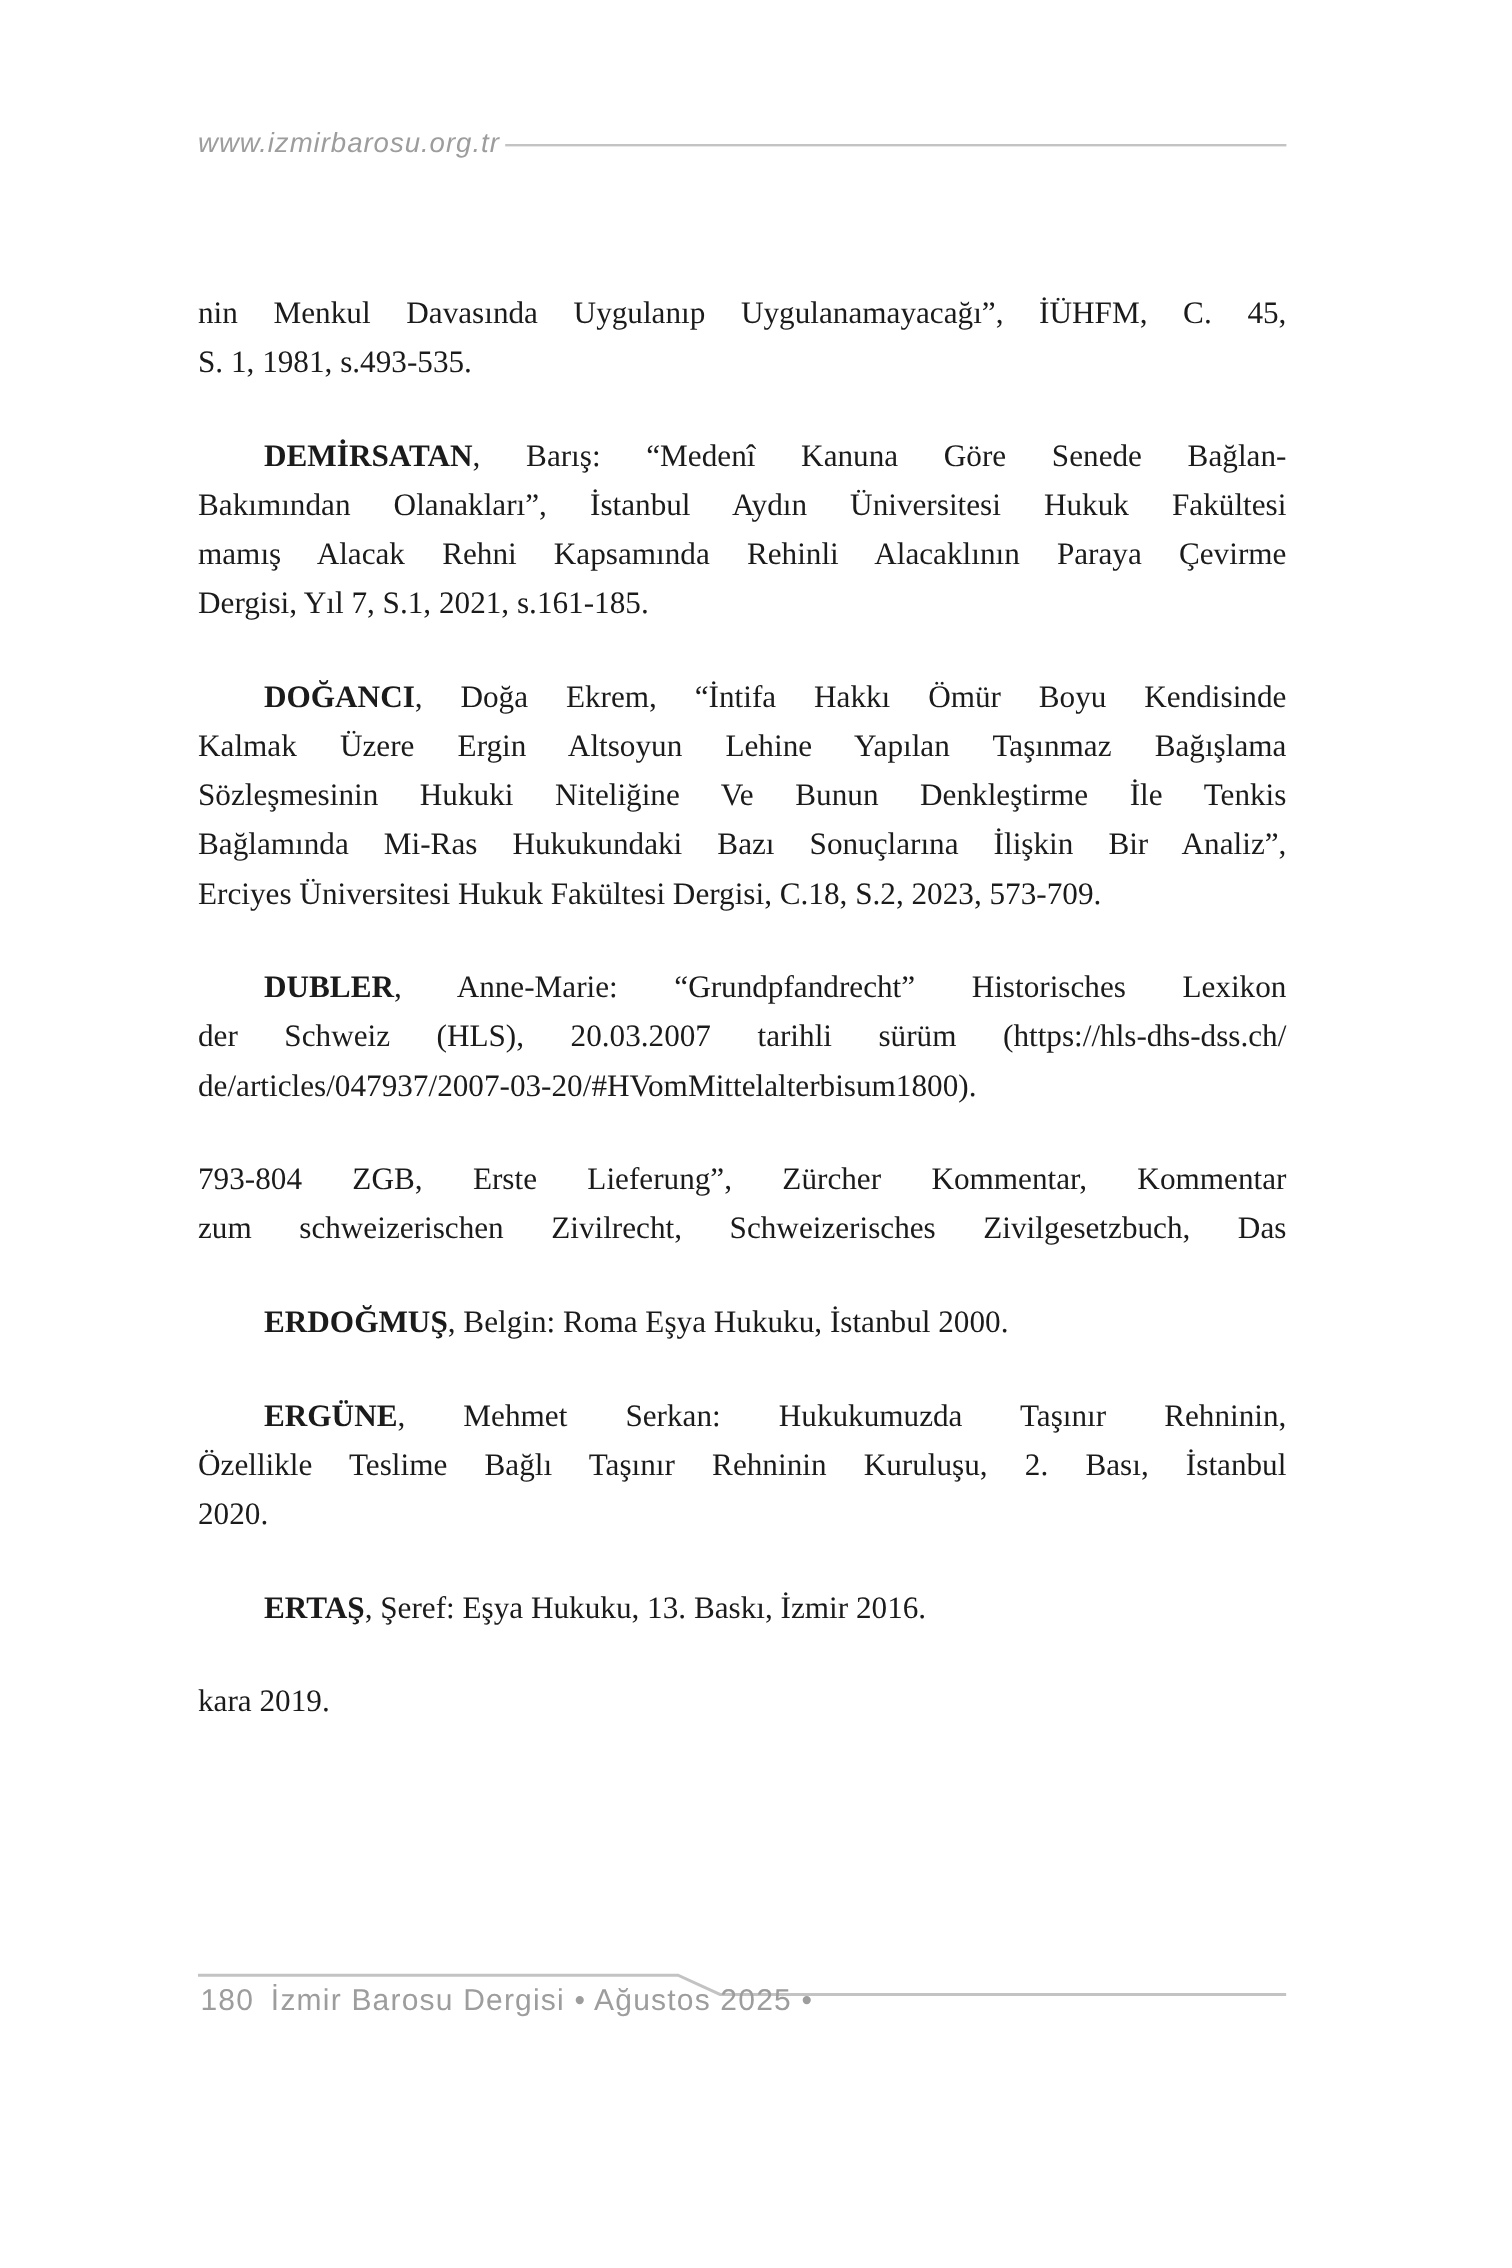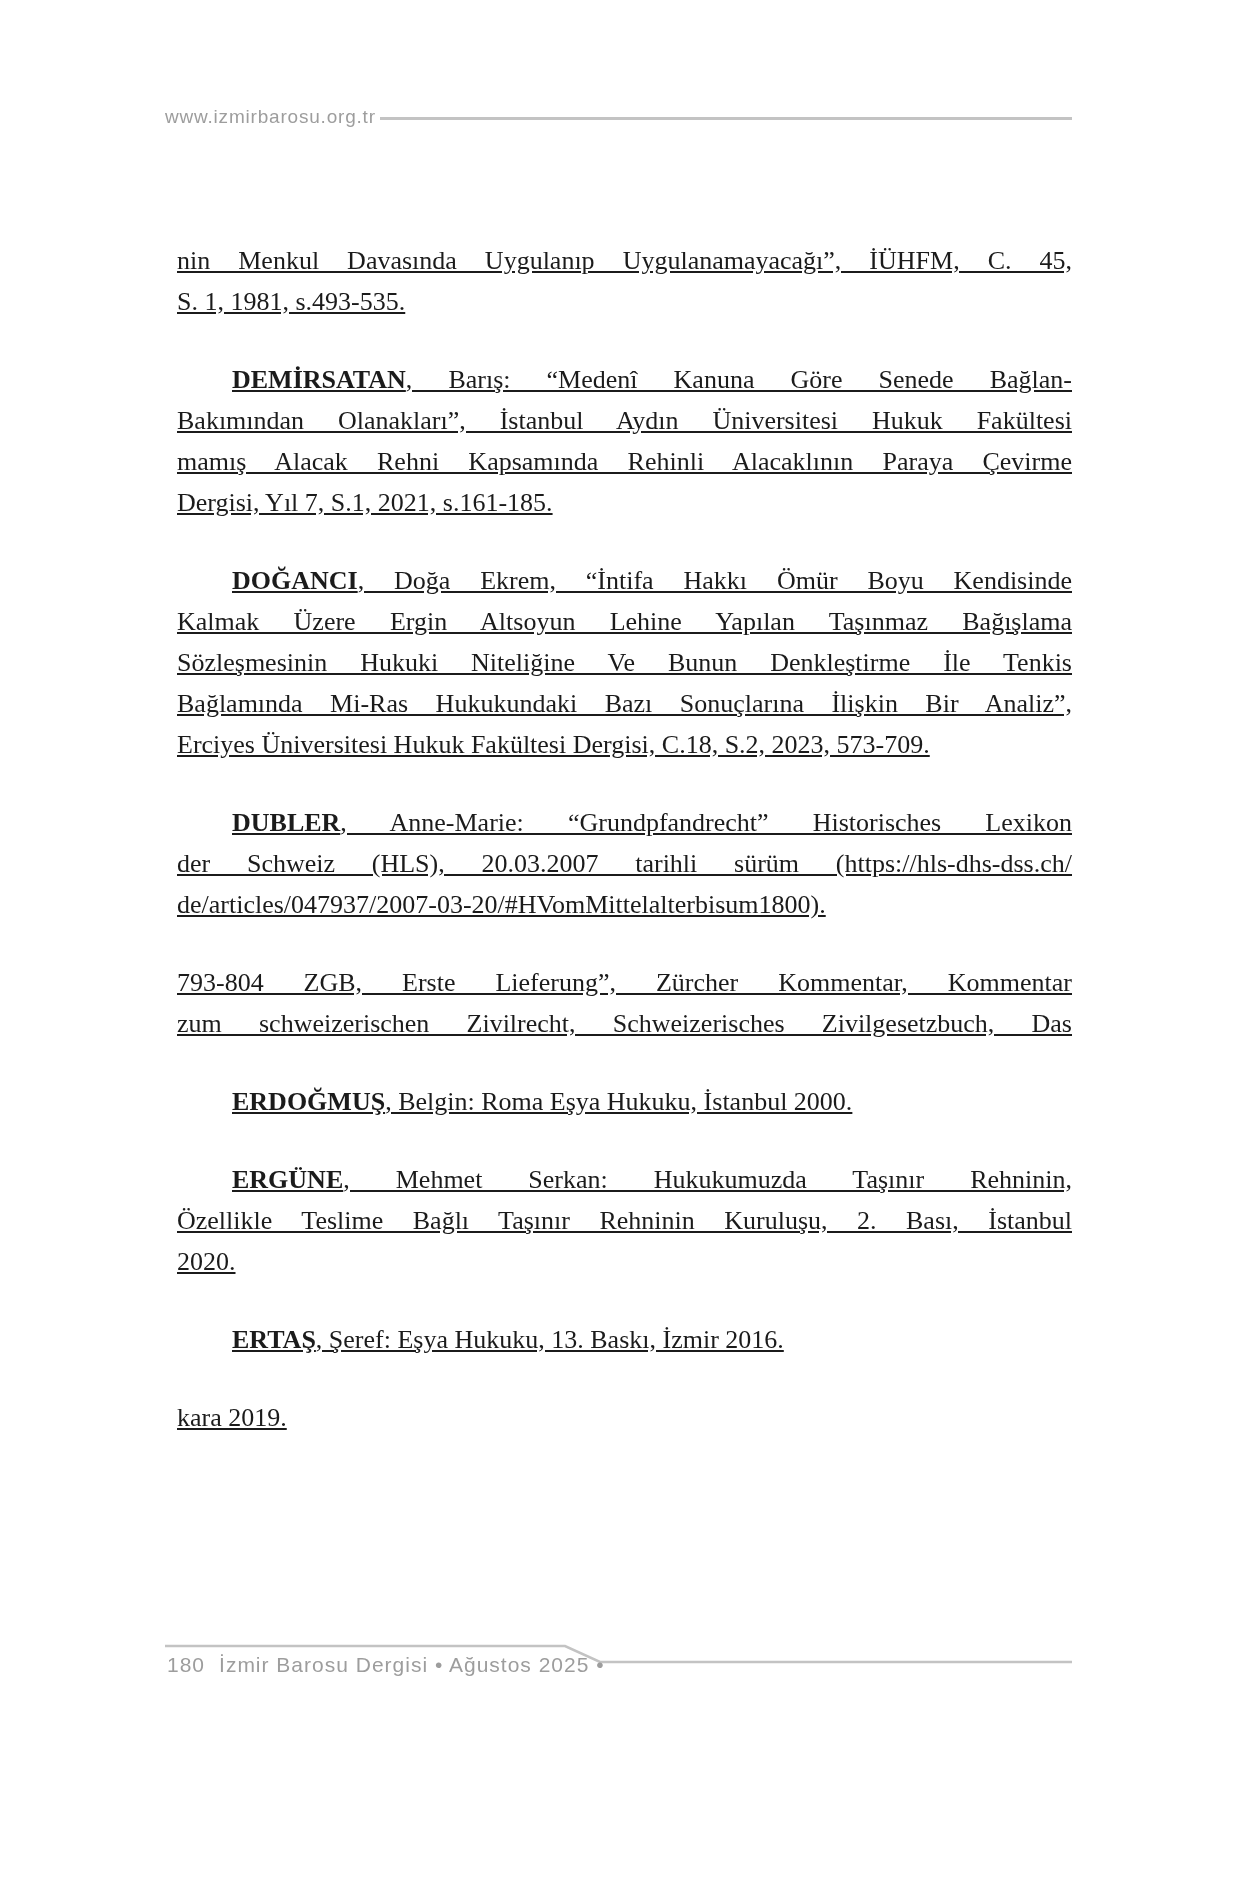--- a/index.html
+++ b/index.html
@@ -14,44 +14,45 @@
   
   .header-row {
     position: absolute;
     left: 165px; top: 106px;
     width: 907px;
     display: flex;
     align-items: center;
   }
   .header-url {
     font-family: "Liberation Sans", sans-serif;
-    font-size: 19px;
+    font-size: 23px;
     color: #9d9d9d;
     letter-spacing: 0.8px;
     white-space: nowrap;
     flex: 0 0 auto;
+    font-style: italic;
   }
   .header-rule {
     flex: 1 1 auto;
     height: 2.5px;
     background: #c3c3c3;
     margin-left: 4px;
     margin-top: 3px;
   }
 
   
   .body-text {
     position: absolute;
     left: 165px; top: 240px;
     width: 907px;
     color: #1b1b1b;
     font-size: 26px;
     line-height: 41px;
   }
-  .para { margin: 0 0 37px 12px; text-decoration: underline; }
+  .para { margin: 0 0 37px 0; }
   .para:last-child { margin-bottom: 0; }
   .line {
     text-align: justify;
     text-align-last: justify;
     white-space: nowrap;
   }
   .line.last {
     text-align-last: left;
   }
   .line.indent { text-indent: 55px; }
@@ -65,21 +66,21 @@
   }
   .footer-rule-svg {
     position: absolute;
     left: 0; top: 0;
     display: block;
   }
   .footer-text {
     position: absolute;
     left: 2px; top: 10px;
     font-family: "Liberation Sans", sans-serif;
-    font-size: 21px;
+    font-size: 25px;
     color: #9d9d9d;
     letter-spacing: 1px;
     white-space: nowrap;
   }
   .footer-page-number { margin-right: 14px; }
 </style>
 </head>
 <body>
 
 <div class="page">

